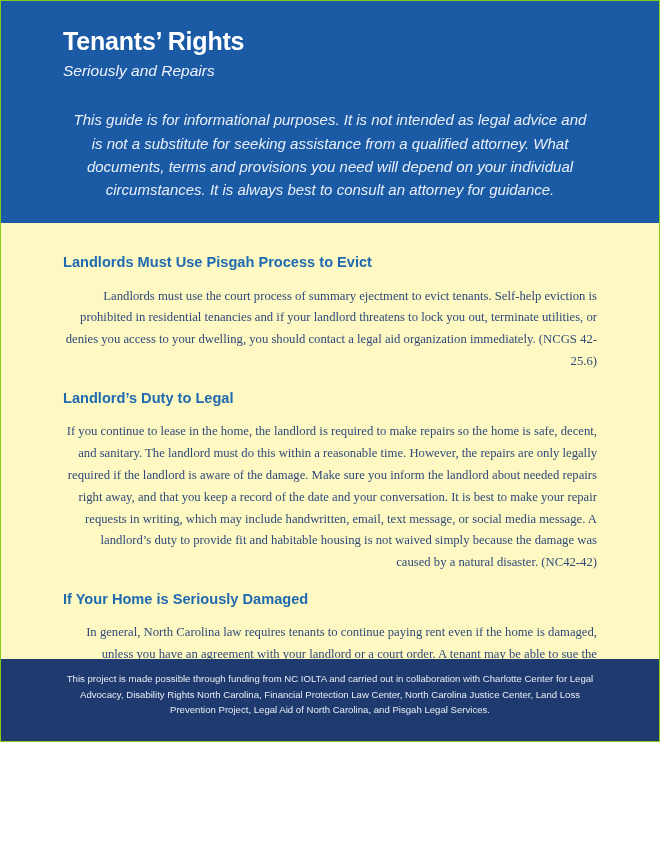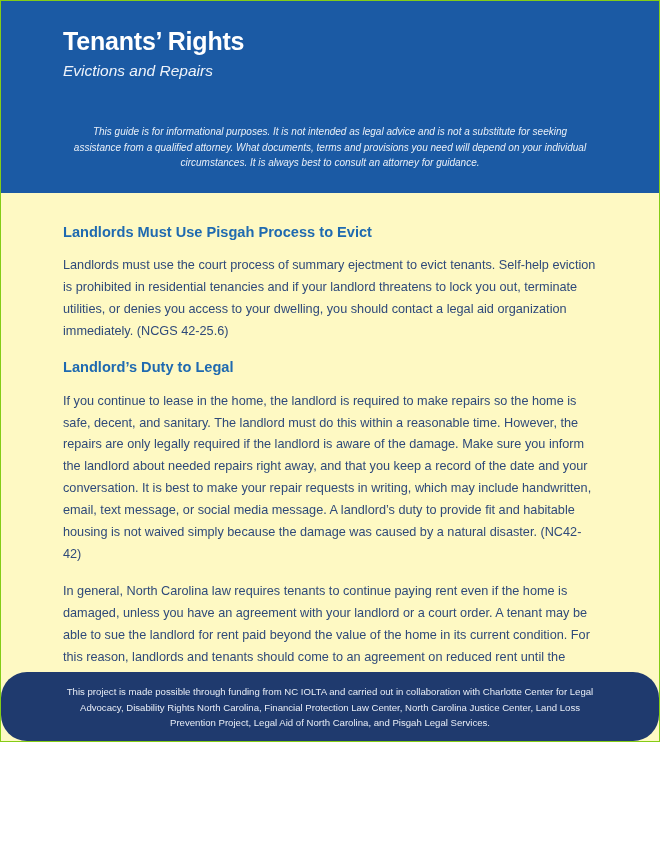--- a/index.html
+++ b/index.html
@@ -38,25 +38,25 @@
   .doc-subtitle {
     color: #eef3fa;
     font-size: 15.5px;
     font-style: italic;
     font-weight: normal;
     margin: 0;
     line-height: 1.2;
   }
   .disclaimer {
     color: #e8eff8;
-    font-size: 10px;
+    font-size: 15px;
     font-style: italic;
     line-height: 1.55;
     text-align: center;
-    margin: 44px 8px 0 8px;
+    margin: 28px 8px 0 8px;
   }
 
   
   .content {
     padding: 14px 62px 0 62px;
     box-sizing: border-box;
   }
   .section {
     margin-bottom: 2px;
   }
@@ -65,67 +65,68 @@
     font-size: 14.6px;
     font-weight: bold;
     margin: 16px 0 14px 0;
     line-height: 1.25;
   }
   .section-body {
     color: #2f4a7a;
     font-size: 12.7px;
     line-height: 1.72;
     margin: 0 0 16px 0;
-    text-align: left;
+    text-align: right;
+    font-family: Liberation Serif, serif;
   }
   .gap-lg { height: 14px; }
 
   
   .footer {
     position: absolute;
     left: 0;
     right: 0;
     bottom: 0;
     background: #1f3a6e;
-    padding: 12px 56px 10px 56px;
+    padding: 12px 56px 23px 56px;
     box-sizing: border-box;
-    border-radius: 26px;
   }
   .footer-text {
     color: #e7ecf5;
     font-size: 9.6px;
     line-height: 1.62;
     text-align: center;
     margin: 0;
   }
 </style>
 </head>
 <body>
 
 <div class="page">
 
   <header class="header">
     <h1 class="doc-title">Tenants’ Rights</h1>
-    <div class="doc-subtitle">Evictions and Repairs</div>
+    <div class="doc-subtitle">Seriously and Repairs</div>
     <p class="disclaimer">This guide is for informational purposes. It is not intended as legal advice and is not a substitute for seeking assistance from a qualified attorney. What documents, terms and provisions you need will depend on your individual circumstances. It is always best to consult an attorney for guidance.</p>
   </header>
 
   <main class="content">
 
     <section class="section">
       <h2 class="section-heading">Landlords Must Use Pisgah Process to Evict</h2>
       <p class="section-body">Landlords must use the court process of summary ejectment to evict tenants. Self-help eviction is prohibited in residential tenancies and if your landlord threatens to lock you out, terminate utilities, or denies you access to your dwelling, you should contact a legal aid organization immediately. (NCGS 42-25.6)</p>
     </section>
 
     <section class="section">
       <h2 class="section-heading">Landlord’s Duty to Legal</h2>
       <p class="section-body">If you continue to lease in the home, the landlord is required to make repairs so the home is safe, decent, and sanitary. The landlord must do this within a reasonable time. However, the repairs are only legally required if the landlord is aware of the damage. Make sure you inform the landlord about needed repairs right away, and that you keep a record of the date and your conversation. It is best to make your repair requests in writing, which may include handwritten, email, text message, or social media message. A landlord’s duty to provide fit and habitable housing is not waived simply because the damage was caused by a natural disaster. (NC42-42)</p>
     </section>
 
     <section class="section">
+      <h2 class="section-heading">If Your Home is Seriously Damaged</h2>
       <p class="section-body">In general, North Carolina law requires tenants to continue paying rent even if the home is damaged, unless you have an agreement with your landlord or a court order. A tenant may be able to sue the landlord for rent paid beyond the value of the home in its current condition. For this reason, landlords and tenants should come to an agreement on reduced rent until the home is repaired.</p>
     </section>
 
     <div class="gap-lg"></div>
 
     <section class="section">
       <p class="section-body">If your home is damaged to the point that it is not habitable, you may have the right to terminate your lease. You must notify your landlord, in writing, within ten (10) days of the damage of your intent to terminate the lease, unless your lease provides otherwise, and pay rent through the date you end the lease. You should consult with an attorney before terminating your lease! Please contact a legal aid organization if you have questions. (NCGS 42-12)</p>
     </section>
 
   </main>

